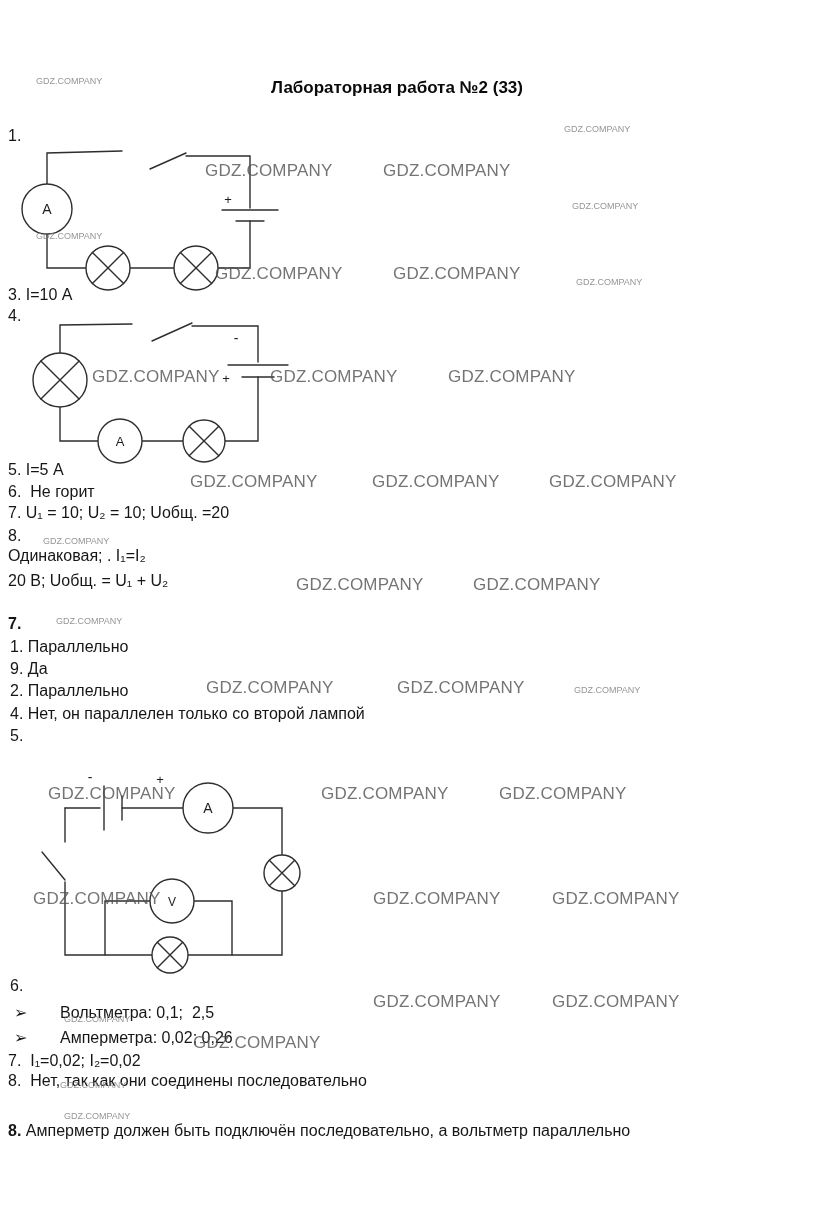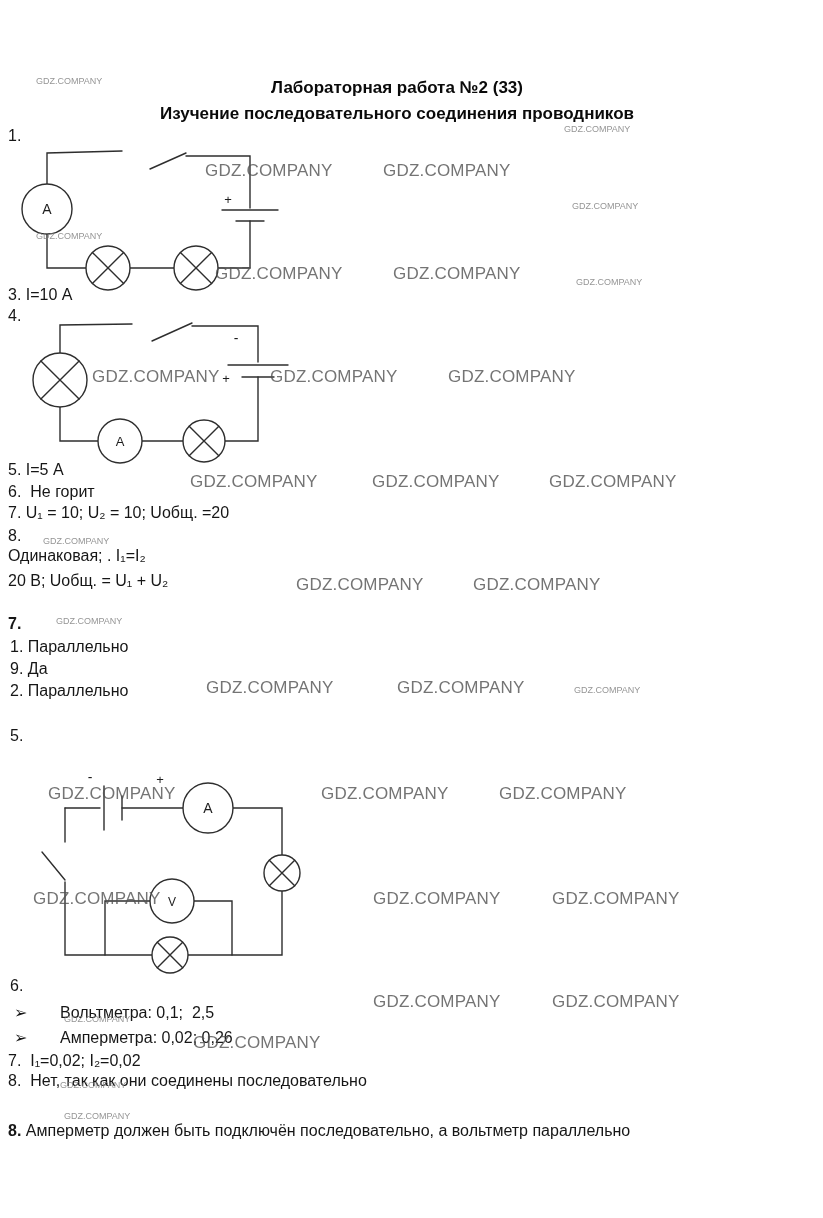--- a/index.html
+++ b/index.html
@@ -15,21 +15,20 @@
   .wm.sm { font-size:9px; color:#7a7a7a; letter-spacing:0; }
   svg.diag { position:absolute; z-index:1; }
   svg text { font-family:"Liberation Sans", sans-serif; fill:#1d1d1d; }
 </style>
 </head>
 <body>
 
 <div class="page">
 
   <div class="title1">Лабораторная работа №2 (33)</div>
-  <div class="title2">Изучение последовательного соединения проводников</div>
 
   <svg class="diag" style="left:0;top:125px" width="310" height="178" viewBox="0 0 310 178">
     <g stroke="#2e2e2e" stroke-width="1.4" fill="none" stroke-linecap="round">
       <path d="M47 59 L47 28 L122 26"></path>
       <path d="M150 44 L186 28"></path>
       <path d="M186 31 L250 31 L250 83"></path>
       <path d="M222 85 L278 85 M236 96 L264 96"></path>
       <path d="M250 96 L250 143 L218 143"></path>
       <path d="M174 143 L130 143"></path>
       <path d="M86 143 L47 143 L47 109"></path>
@@ -116,20 +115,21 @@
   <div class="ln" style="left:8px;top:503px">7. U₁ = 10; U₂ = 10; Uобщ. =20</div>
   <div class="ln" style="left:8px;top:526px">8.</div>
   <div class="ln" style="left:8px;top:546px">Одинаковая; . I₁=I₂</div>
   <div class="ln" style="left:8px;top:571px">20 В; Uобщ. = U₁ + U₂</div>
 
   <div class="ln b" style="left:8px;top:614px">7.</div>
 
   <div class="ln" style="left:10px;top:637px">1. Параллельно</div>
   <div class="ln" style="left:10px;top:659px">9. Да</div>
   <div class="ln" style="left:10px;top:681px">2. Параллельно</div>
+  <div class="ln" style="left:10px;top:704px">4. Нет, он параллелен только со второй лампой</div>
   <div class="ln" style="left:10px;top:726px">5.</div>
 
   <div class="ln" style="left:10px;top:976px">6.</div>
 
   <div class="ln" style="left:14px;top:1003px">➢</div>
   <div class="ln" style="left:60px;top:1003px">Вольтметра: 0,1;  2,5</div>
   <div class="ln" style="left:14px;top:1028px">➢</div>
   <div class="ln" style="left:60px;top:1028px">Амперметра: 0,02; 0,26</div>
 
   <div class="ln" style="left:8px;top:1051px">7.  I₁=0,02; I₂=0,02</div>

